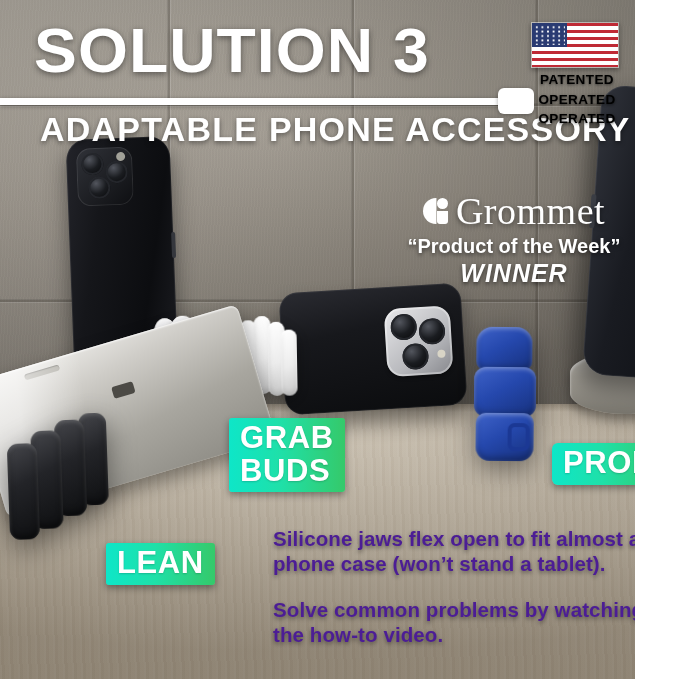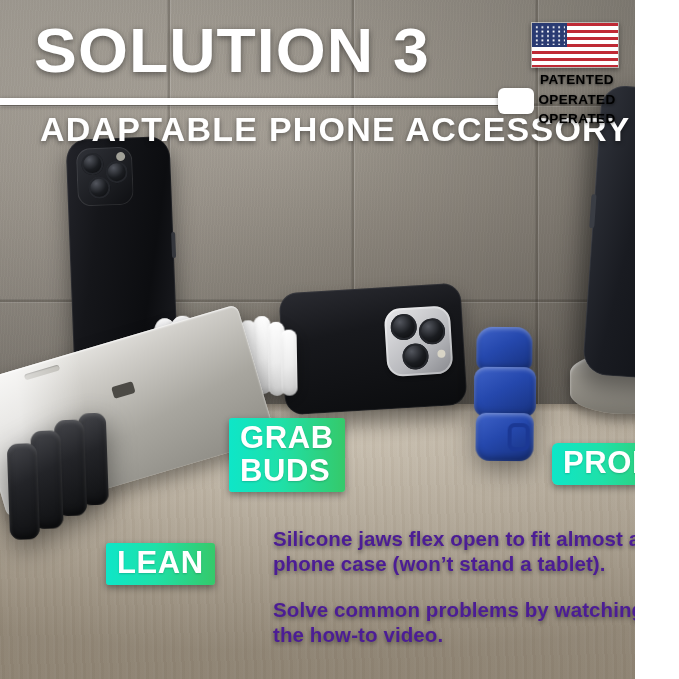--- a/index.html
+++ b/index.html
@@ -332,20 +332,32 @@
       <div class="stripes"></div>
       <div class="canton">
         <div class="stars"></div>
       </div>
     </div>
     <div class="flag-text">PATENTED</div>
     <div class="flag-text">OPERATED</div>
     <div class="flag-text">OPERATED</div>
   </div>
 
+  <div class="award">
+    <div class="award-top">
+      <div class="g-mark">
+        <div class="ring"></div>
+        <div class="dot"></div>
+        <div class="stem"></div>
+      </div>
+      <div class="g-word">Grommet</div>
+    </div>
+    <div class="award-quote">“Product of the Week”</div>
+    <div class="award-winner">WINNER</div>
+  </div>
 
   <div class="badge badge-grab">GRAB
 BUDS</div>
   <div class="badge badge-prop">PROP</div>
   <div class="badge badge-lean">LEAN</div>
 
   <div class="copy">
     <p>Silicone jaws flex open to fit almost any phone case (won’t stand a tablet).</p>
     <p>Solve common problems by watching the how-to video.</p>
   </div>

